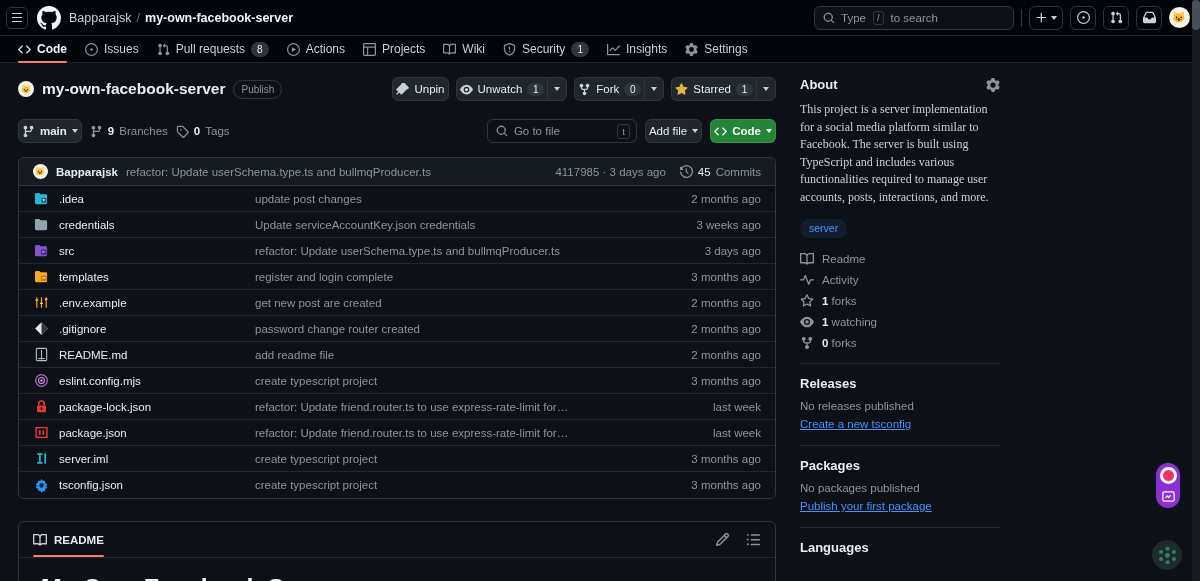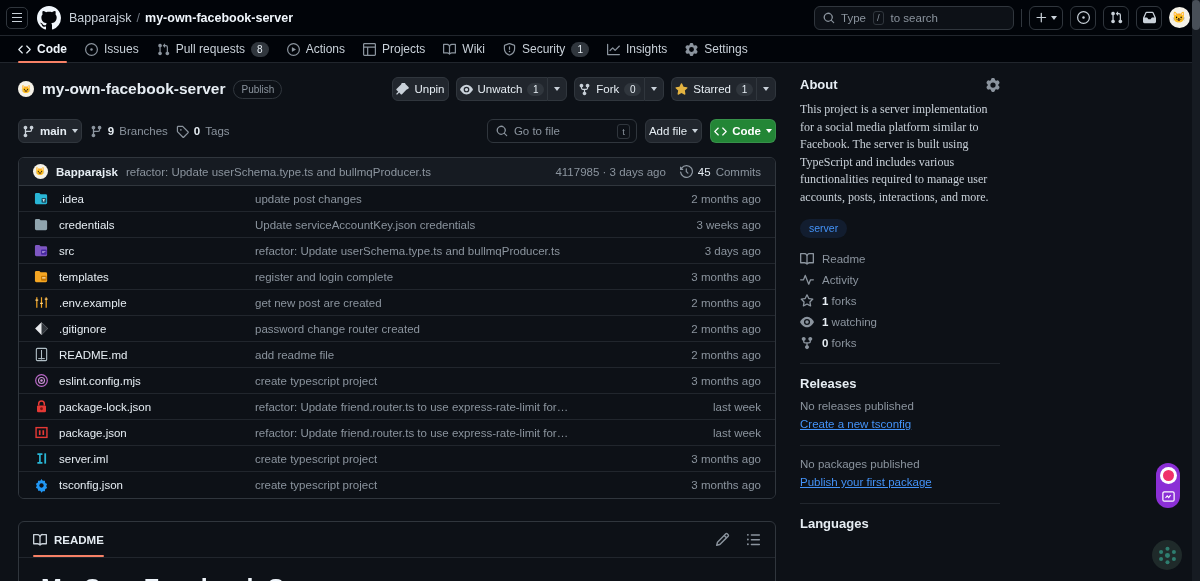--- a/index.html
+++ b/index.html
@@ -684,20 +684,21 @@
         <span><b>0</b> <span>forks</span></span>
       </div>
     </div>
 
     <div class="side-sep"></div>
     <div class="side-h">Releases</div>
     <div class="side-note">No releases published</div>
     <a class="side-a">Create a new tsconfig</a>
 
     <div class="side-sep"></div>
+    <div class="side-h">Packages</div>
     <div class="side-note">No packages published</div>
     <a class="side-a">Publish your first package</a>
 
     <div class="side-sep"></div>
     <div class="side-h">Languages</div>
     
     
   </div>
 </div>
 

